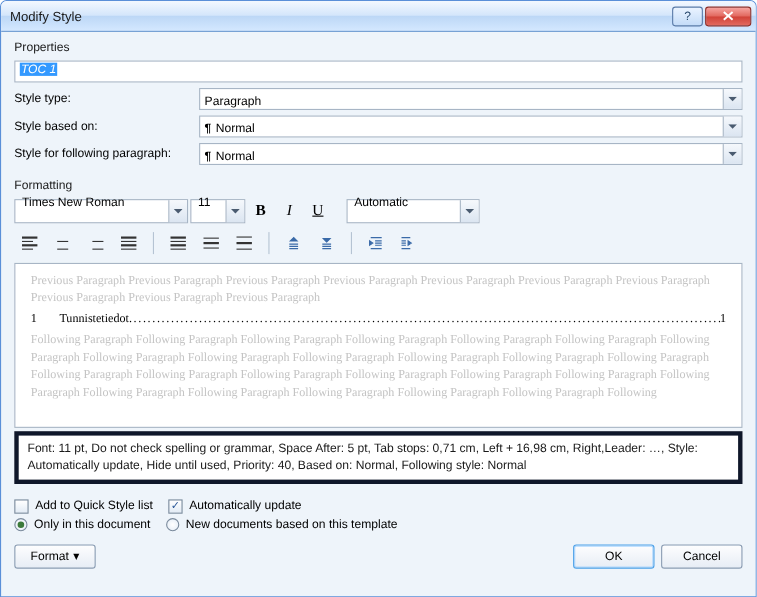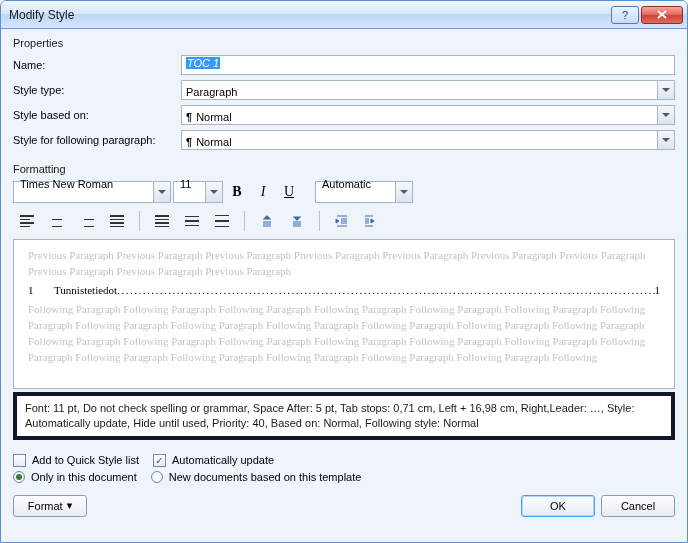--- a/index.html
+++ b/index.html
@@ -142,21 +142,20 @@
             <path d="M1 1 L9 8 M9 1 L1 8" stroke="#fff" stroke-width="1.8"></path>
           </svg>
       </div>
     </div>
   </div>
 
   <div class="content">
     <div class="group-label">Properties</div>
 
     <div class="prop-row">
-      <label>Name:</label>
       <div class="txt-input sel"><span class="seltext">TOC 1</span></div>
     </div>
 
     <div class="prop-row">
       <label>Style type:</label>
       <div class="select">
         <span>Paragraph</span>
         <span class="arrow">
             <svg viewBox="0 0 8 5">
               <path d="M0 0 L4 4 L8 0 Z" fill="#4a5b70"></path>
@@ -207,21 +206,21 @@
         <span class="arrow">
             <svg viewBox="0 0 8 5">
               <path d="M0 0 L4 4 L8 0 Z" fill="#4a5b70"></path>
             </svg>
           </span>
       </div>
       <div class="fbtn bold">B</div>
       <div class="fbtn italic">I</div>
       <div class="fbtn under">U</div>
       <div style="width:10px"></div>
-      <div class="fmt-select" style="width:98px">
+      <div class="fmt-select" style="width:121px">
         <span>Automatic</span>
         <span class="arrow">
             <svg viewBox="0 0 8 5">
               <path d="M0 0 L4 4 L8 0 Z" fill="#4a5b70"></path>
             </svg>
           </span>
       </div>
     </div>
 
     <div class="fmt-row2">

